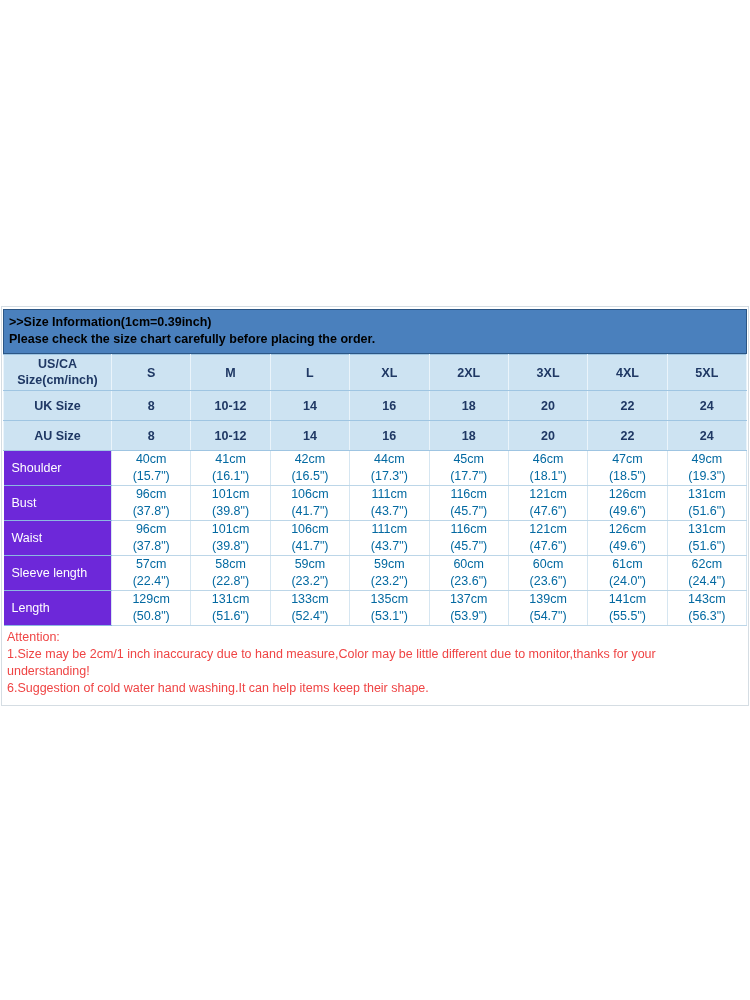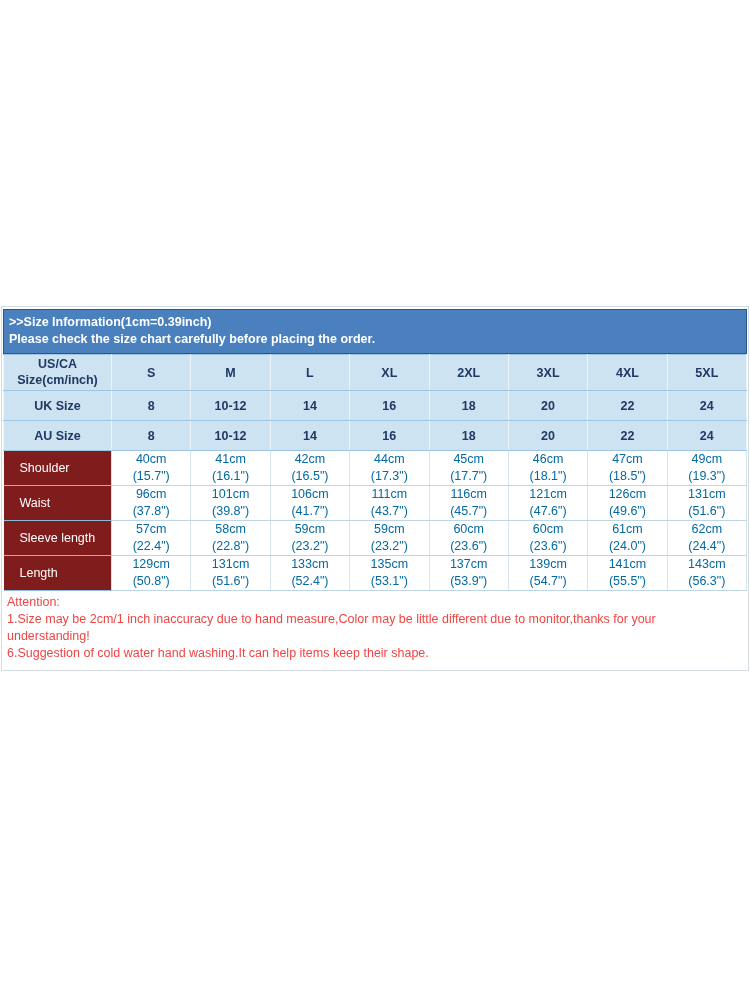--- a/index.html
+++ b/index.html
@@ -20,21 +20,21 @@
     top: 306px;
     left: 1px;
     width: 744px;
     border: 1px solid #d5dde3;
     padding: 2px 1px 0 1px;
     background: #ffffff;
   }
   .banner {
     background: #4a80bd;
     border: 1px solid #2b5685;
-    color: #ffffff;
+    color: #000000;
     font-weight: bold;
     font-size: 12.5px;
     line-height: 17px;
     padding: 4px 5px 5px 5px;
   }
   table.size-table {
     width: 100%;
     border-collapse: collapse;
     table-layout: fixed;
   }
@@ -55,25 +55,25 @@
   }
   th.corner {
     white-space: pre-line;
     line-height: 16px;
     padding: 1px 0 2px 0;
   }
   tr.hdr-top th, tr.hdr-top td { height: 32px; }
   tr.hdr-slim th, tr.hdr-slim td { height: 17px; padding: 6px; }
   
   tr.meas th.mlabel {
-    background: #7f1d1d;
+    background: #6d28d9;
     color: #ffffff;
     font-weight: normal;
     text-align: left;
-    padding-left: 16px;
+    padding-left: 8px;
     border-bottom: 1px solid #8cb8e0;
     border-top: 1px solid #8cb8e0;
   }
   tr.meas td {
     background: #ffffff;
     color: #0369a1;
     white-space: pre-line;
     line-height: 17px;
     height: 34px;
     padding: 0;
@@ -162,20 +162,39 @@
           <td>45cm
 (17.7")</td>
           <td>46cm
 (18.1")</td>
           <td>47cm
 (18.5")</td>
           <td>49cm
 (19.3")</td>
         </tr>
         <tr class="meas">
+          <th class="mlabel">Bust</th>
+          <td>96cm
+(37.8")</td>
+          <td>101cm
+(39.8")</td>
+          <td>106cm
+(41.7")</td>
+          <td>111cm
+(43.7")</td>
+          <td>116cm
+(45.7")</td>
+          <td>121cm
+(47.6")</td>
+          <td>126cm
+(49.6")</td>
+          <td>131cm
+(51.6")</td>
+        </tr>
+        <tr class="meas">
           <th class="mlabel">Waist</th>
           <td>96cm
 (37.8")</td>
           <td>101cm
 (39.8")</td>
           <td>106cm
 (41.7")</td>
           <td>111cm
 (43.7")</td>
           <td>116cm

